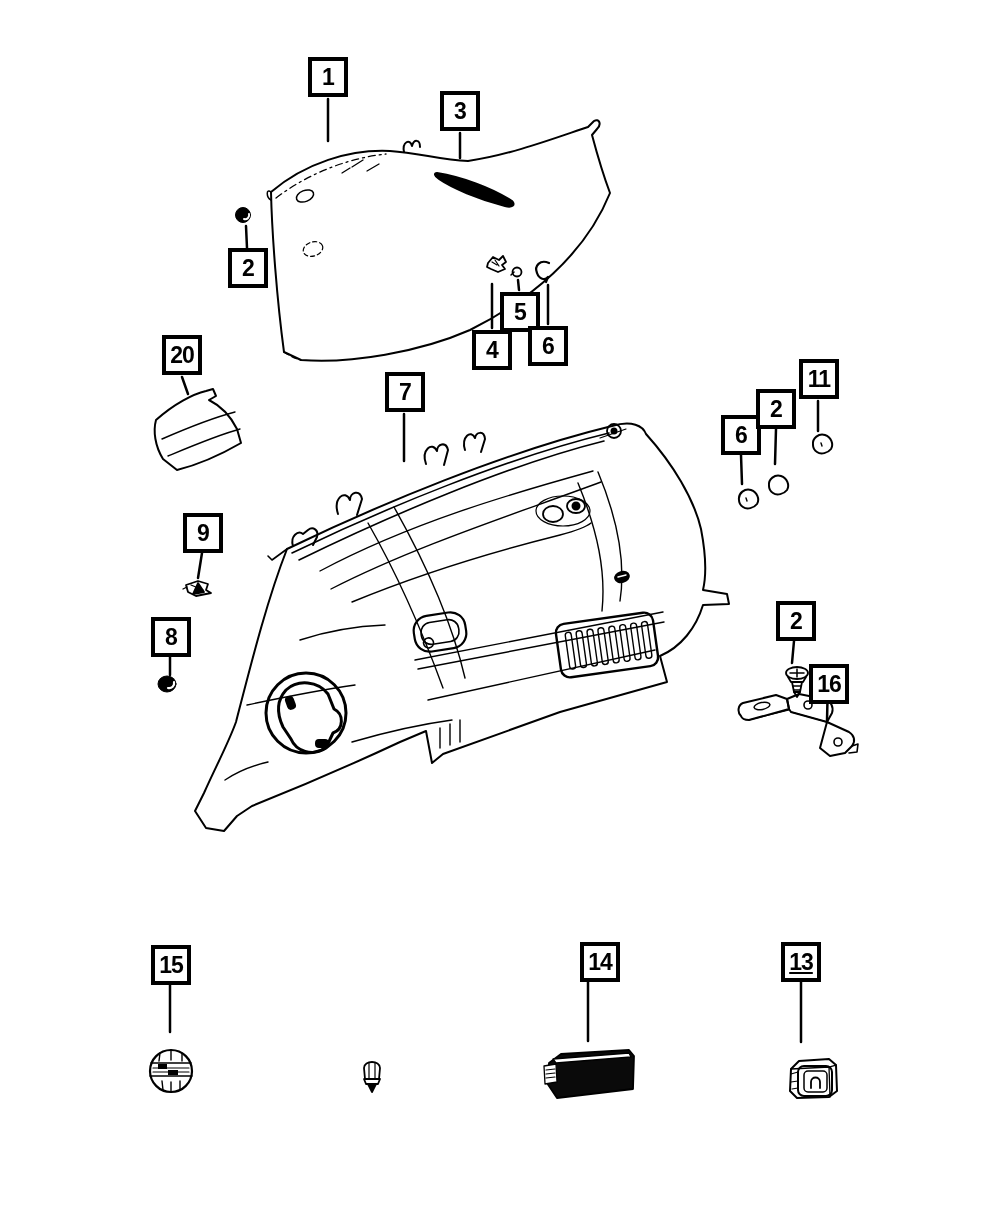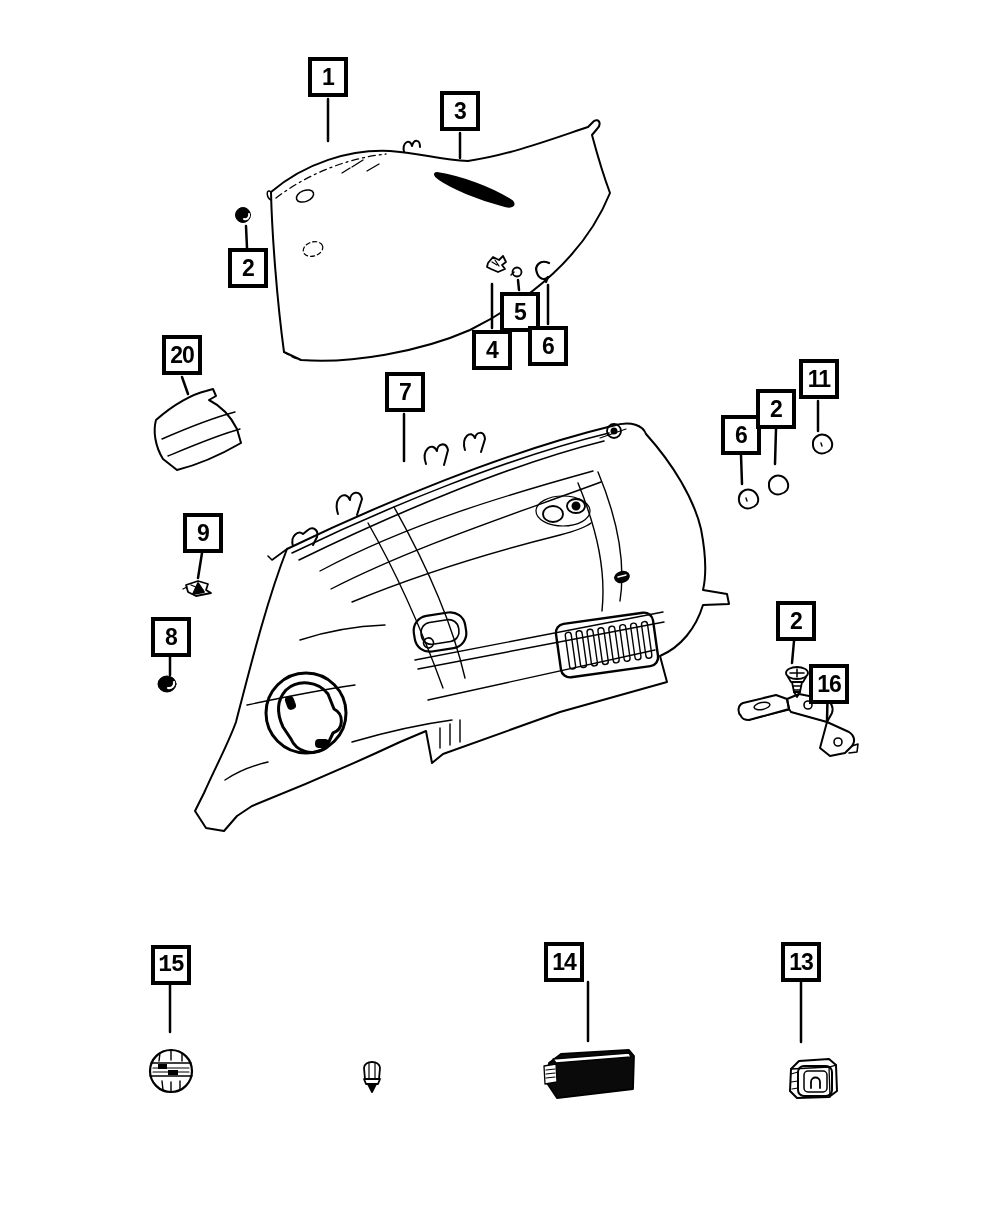--- a/index.html
+++ b/index.html
@@ -214,20 +214,20 @@
 <div class="callout" style="left:440px;top:91px;">3</div>
 <div class="callout" style="left:472px;top:330px;">4</div>
 <div class="callout" style="left:500px;top:292px;">5</div>
 <div class="callout" style="left:528px;top:326px;">6</div>
 <div class="callout" style="left:385px;top:372px;">7</div>
 <div class="callout" style="left:151px;top:617px;">8</div>
 <div class="callout" style="left:183px;top:513px;">9</div>
 <div class="callout" style="left:721px;top:415px;">6</div>
 <div class="callout" style="left:756px;top:389px;">2</div>
 <div class="callout" style="left:799px;top:359px;">11</div>
-<div class="callout" style="left:781px;top:942px;">13</div>
-<div class="callout" style="left:544px;top:942px;">14</div>
-<div class="callout" style="left:151px;top:945px;font-family:Liberation Mono, monospace;">15</div>
+<div class="callout" style="left:781px;top:942px;text-decoration:underline;">13</div>
+<div class="callout" style="left:580px;top:942px;">14</div>
+<div class="callout" style="left:151px;top:945px;">15</div>
 <div class="callout" style="left:809px;top:664px;">16</div>
 <div class="callout" style="left:776px;top:601px;">2</div>
 <div class="callout" style="left:162px;top:335px;">20</div>
 
 </div>
 
 </body></html>

